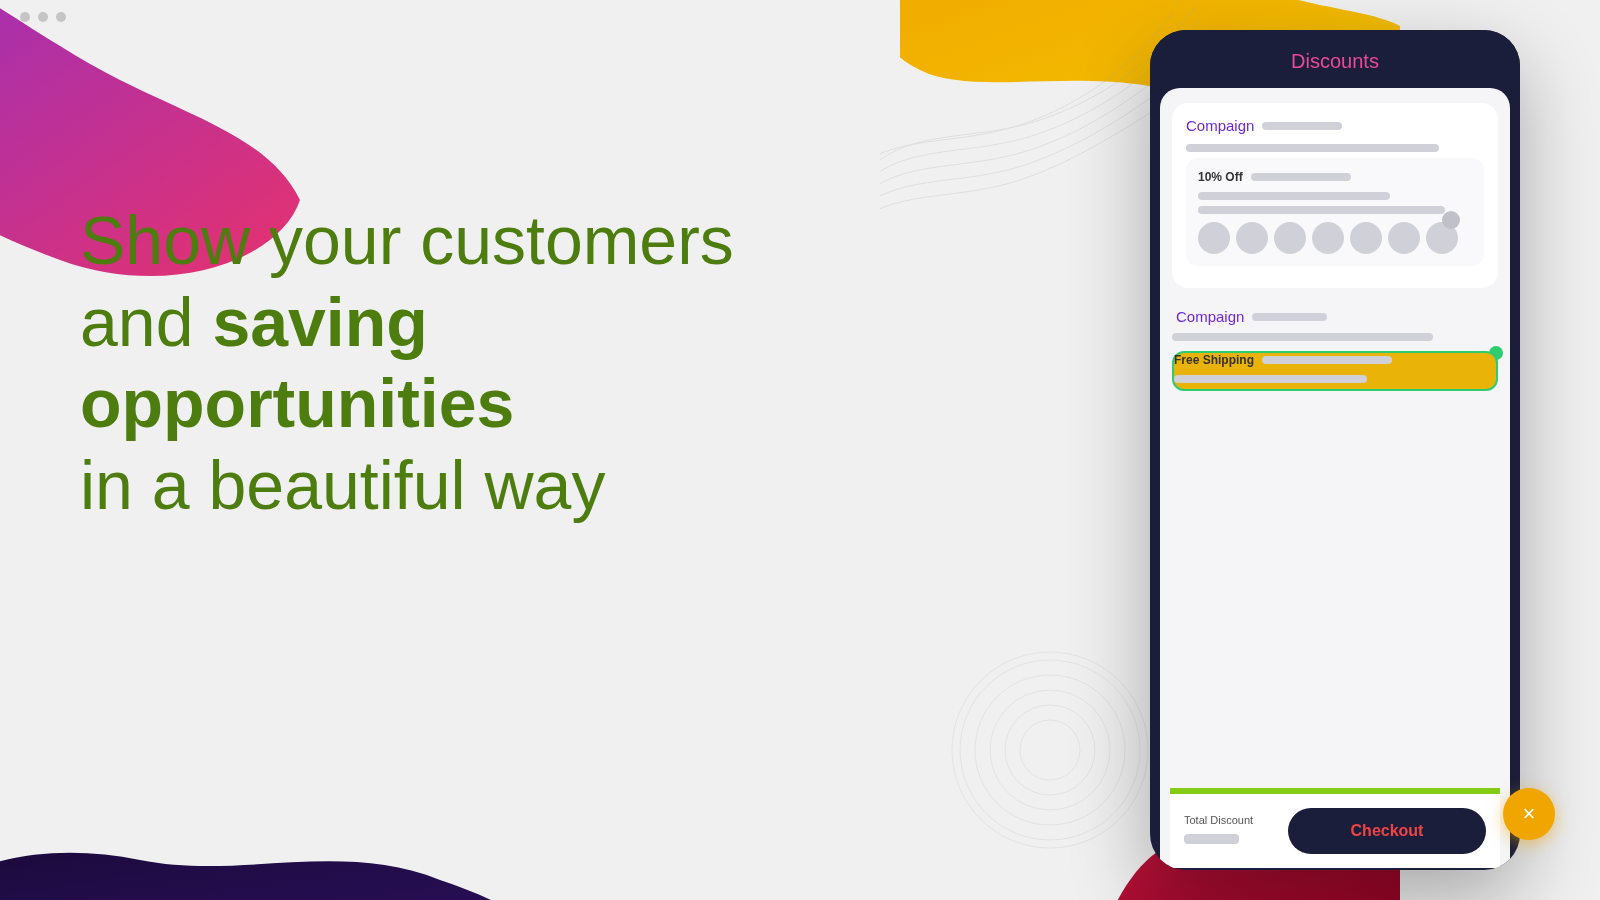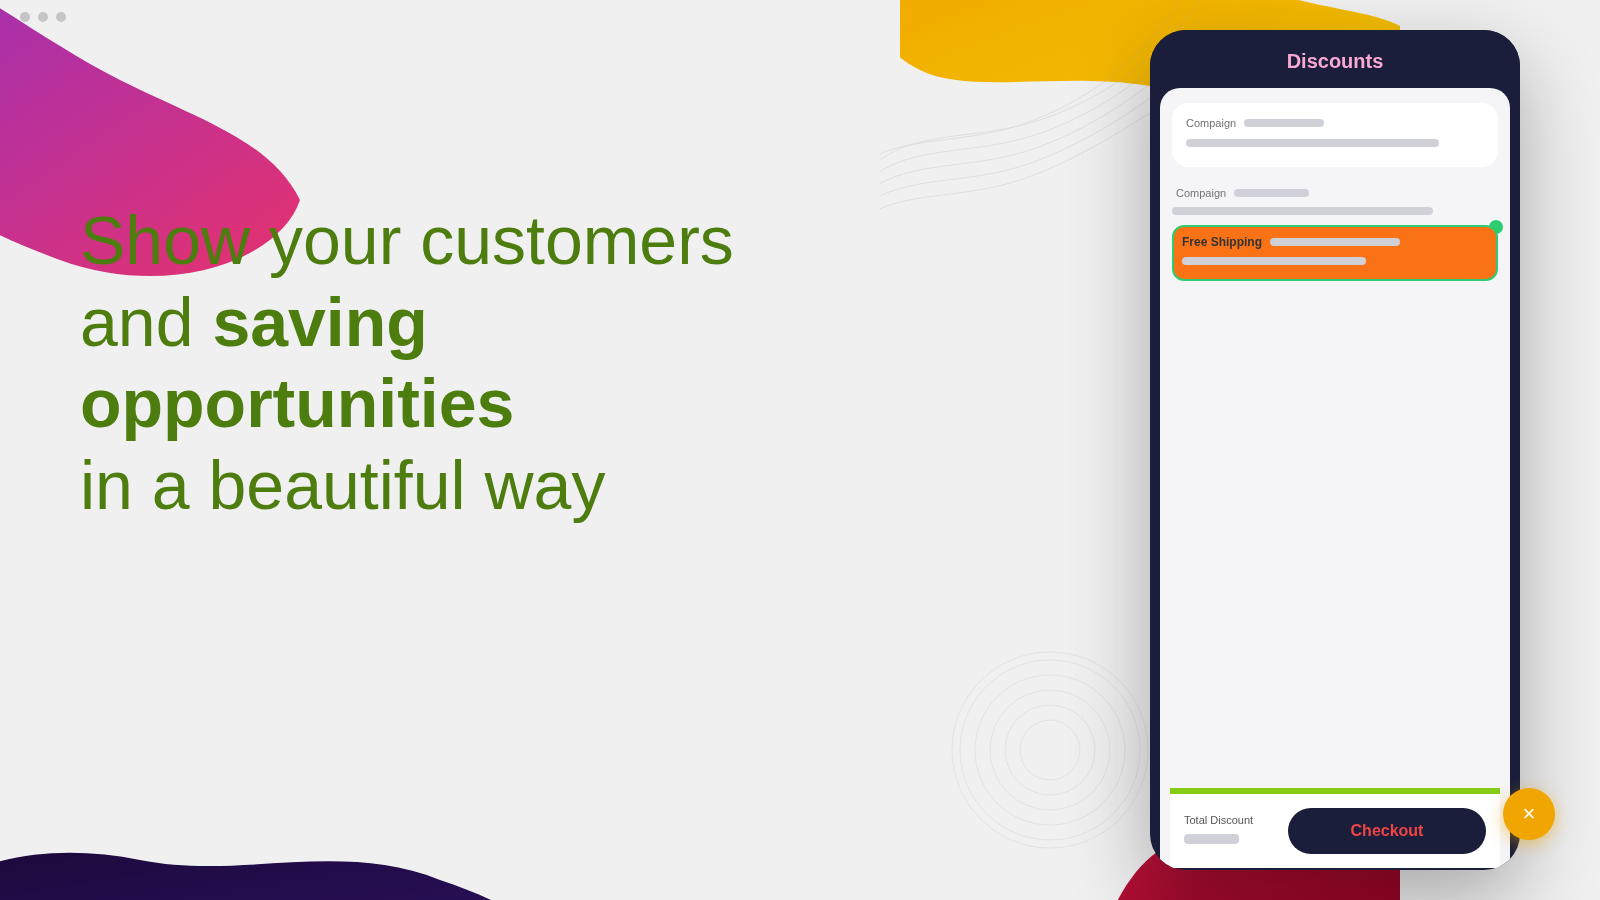--- a/index.html
+++ b/index.html
@@ -97,23 +97,23 @@
       box-shadow: 0 30px 80px rgba(0,0,0,0.3);
     }
 
     .phone-header {
       background: #1a1e3a;
       padding: 20px 0 15px;
       text-align: center;
     }
 
     .phone-title {
-      color: #f9a8d4;
+      color: #ec4899;
       font-size: 20px;
-      font-weight: 700;
+      font-weight: 400;
     }
 
     .phone-body {
       background: #f5f5f8;
       margin: 0 10px;
       border-radius: 20px 20px 0 0;
       padding: 15px 12px;
       height: calc(100% - 60px);
       overflow: hidden;
     }
@@ -127,22 +127,22 @@
     }
 
     .campaign-header {
       display: flex;
       align-items: center;
       gap: 8px;
       margin-bottom: 10px;
     }
 
     .campaign-label {
-      font-size: 11px;
-      color: #737373;
+      font-size: 15px;
+      color: #6d28d9;
       font-weight: 500;
     }
 
     .skeleton-line {
       background: #d0d0d8;
       border-radius: 4px;
       height: 8px;
       display: inline-block;
     }
 
@@ -208,24 +208,24 @@
 
     .campaign-section-header {
       display: flex;
       align-items: center;
       gap: 8px;
       padding: 8px 4px;
     }
 
     
     .free-shipping-card {
-      background: #f97316;
+      background: #eab308;
       border: 2px solid #2ecc71;
       border-radius: 12px;
-      padding: 8px;
+      padding: 0;
       margin-bottom: 8px;
       position: relative;
     }
 
     .green-dot {
       position: absolute;
       top: -5px;
       right: -5px;
       width: 14px;
       height: 14px;
@@ -386,20 +386,40 @@
 
   <div class="phone-body" style="position:relative;">
 
     <div class="campaign-card">
       <div class="campaign-header">
         <span class="campaign-label">Compaign</span>
         <span class="skeleton-line" style="width:80px;"></span>
       </div>
       <div class="skeleton-line-full" style="width:85%;"></div>
 
+      <div class="discount-item">
+        <div class="discount-item-header">
+          <span class="discount-label">10% Off</span>
+          <span class="skeleton-line" style="width:100px;"></span>
+        </div>
+        <div class="skeleton-line-full" style="width:70%;"></div>
+        <div class="skeleton-line-full" style="width:90%;"></div>
+        <div style="position:relative;">
+          <div class="toggle-dot"></div>
+        </div>
+        <div class="avatar-row">
+          <div class="avatar-circle"></div>
+          <div class="avatar-circle"></div>
+          <div class="avatar-circle"></div>
+          <div class="avatar-circle"></div>
+          <div class="avatar-circle"></div>
+          <div class="avatar-circle"></div>
+          <div class="avatar-circle"></div>
+        </div>
+      </div>
     </div>
 
 
     <div class="campaign-section">
       <div class="campaign-section-header">
         <span class="campaign-label">Compaign</span>
         <span class="skeleton-line" style="width:75px;"></span>
       </div>
       <div class="skeleton-line-full" style="width:80%;margin-bottom:10px;"></div>
 

